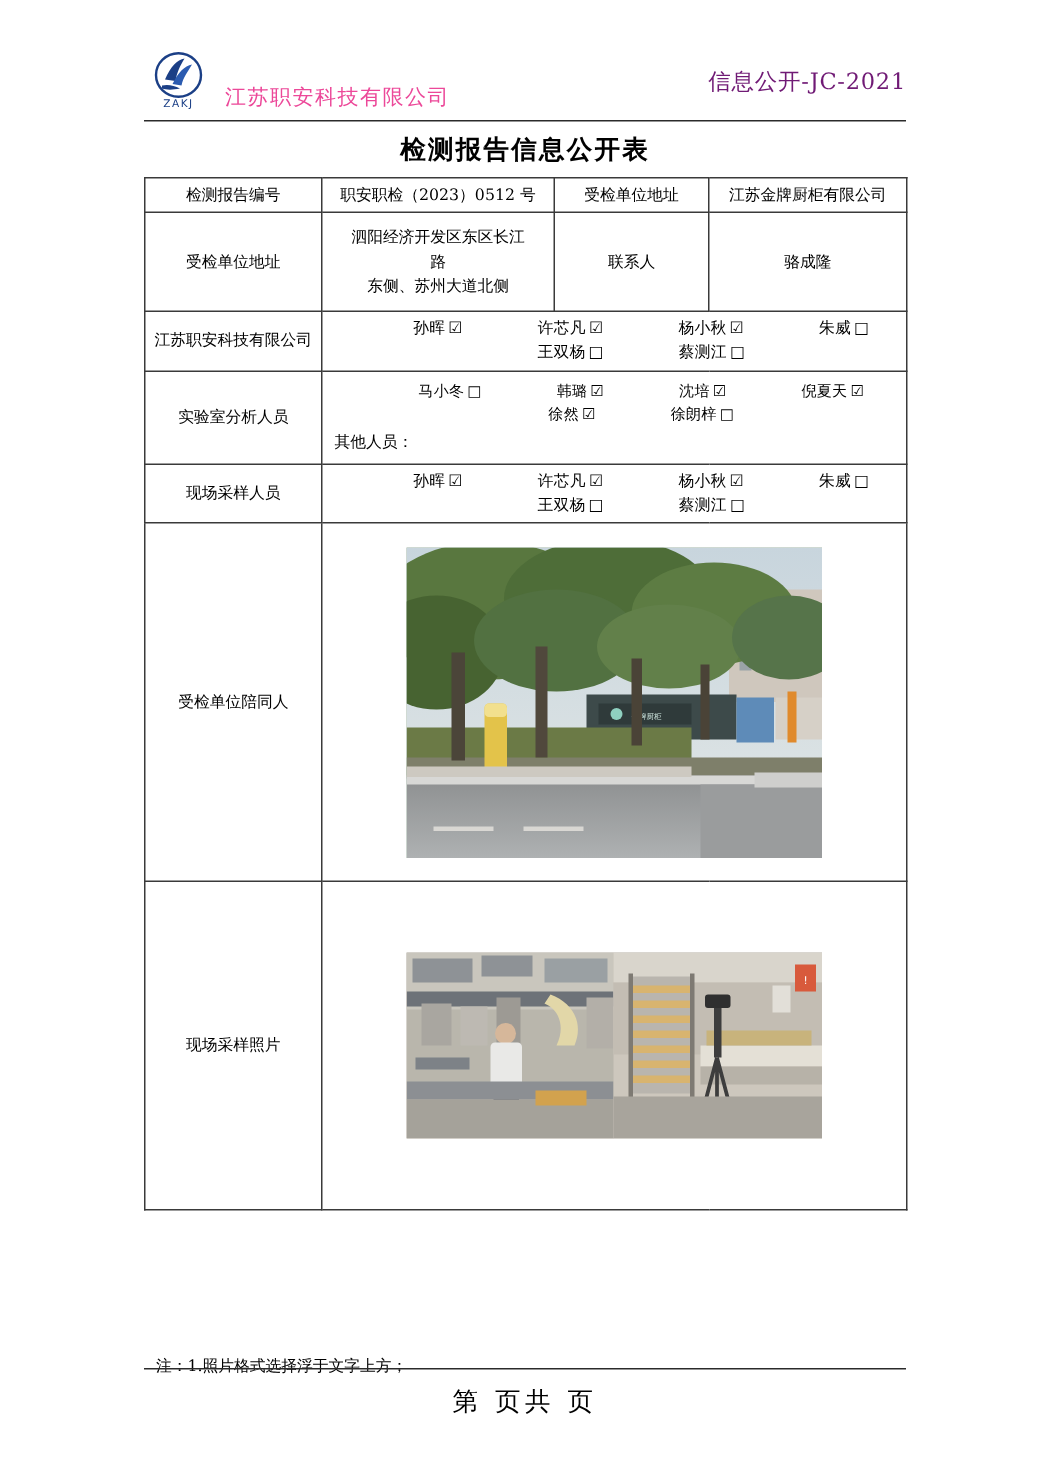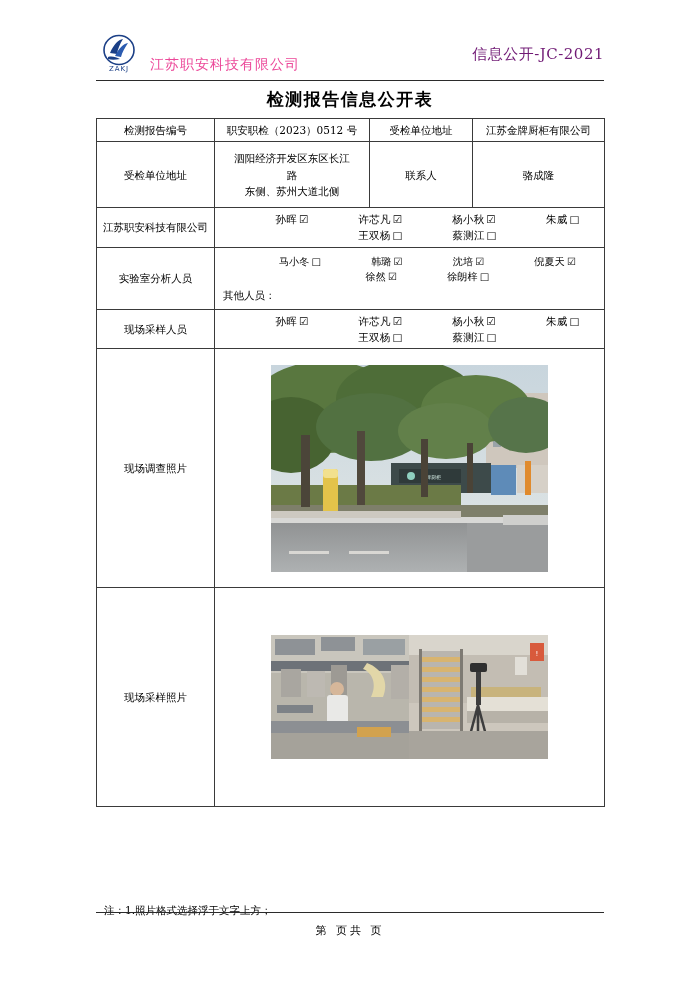--- a/index.html
+++ b/index.html
@@ -144,21 +144,21 @@
     width: 508px;
     border-top: 1.1px solid #2b2b2b;
     height: 34px;
   }
   .footer-text {
     position: absolute;
     left: 0;
     top: 10px;
     width: 508px;
     text-align: center;
-    font-size: 11px;
+    font-size: 17px;
     letter-spacing: 3px;
     font-family: "DejaVu Serif", "Liberation Serif", serif;
   }
 </style>
 </head>
 <body>
 
 <div class="page">
 
   <div class="header">
@@ -211,21 +211,21 @@
         <td colspan="3" style="padding:6px 6px;">
           <div class="members"><span class="nm">马小冬</span><span class="box">□</span><span class="nm">韩璐</span><span class="box">☑</span><span class="nm">沈培</span><span class="box">☑</span><span class="nm">倪夏天</span><span class="box">☑</span><span class="nm">徐然</span><span class="box">☑</span><span class="nm">徐朗梓</span><span class="box">□</span></div>
           <div style="text-align:left; padding-left:2px; margin-top:2px;">其他人员：</div>
         </td>
       </tr>
       <tr>
         <td class="cell-label">现场采样人员</td>
         <td colspan="3" class="members"><span class="nm">孙晖</span><span class="box">☑</span><span class="nm">许芯凡</span><span class="box">☑</span><span class="nm">杨小秋</span><span class="box">☑</span><span class="nm">朱威</span><span class="box">□</span><span class="nm">王双杨</span><span class="box">□</span><span class="nm">蔡测江</span><span class="box">□</span></td>
       </tr>
       <tr>
-        <td class="cell-label tall-photo-label">现场调查照片</td>
+        <td class="cell-label tall-photo-label">受检单位陪同人</td>
         <td colspan="3" class="photo-cell">
           <span class="photo1">
             <svg width="277" height="207" viewBox="0 0 277 207" xmlns="http://www.w3.org/2000/svg">
               <defs>
                 <linearGradient id="skyg" x1="0" y1="0" x2="0" y2="1">
                   <stop offset="0%" stop-color="#c8d5dd"></stop>
                   <stop offset="100%" stop-color="#e2e7e6"></stop>
                 </linearGradient>
                 <linearGradient id="roadg" x1="0" y1="0" x2="0" y2="1">
                   <stop offset="0%" stop-color="#8d8f90"></stop>

